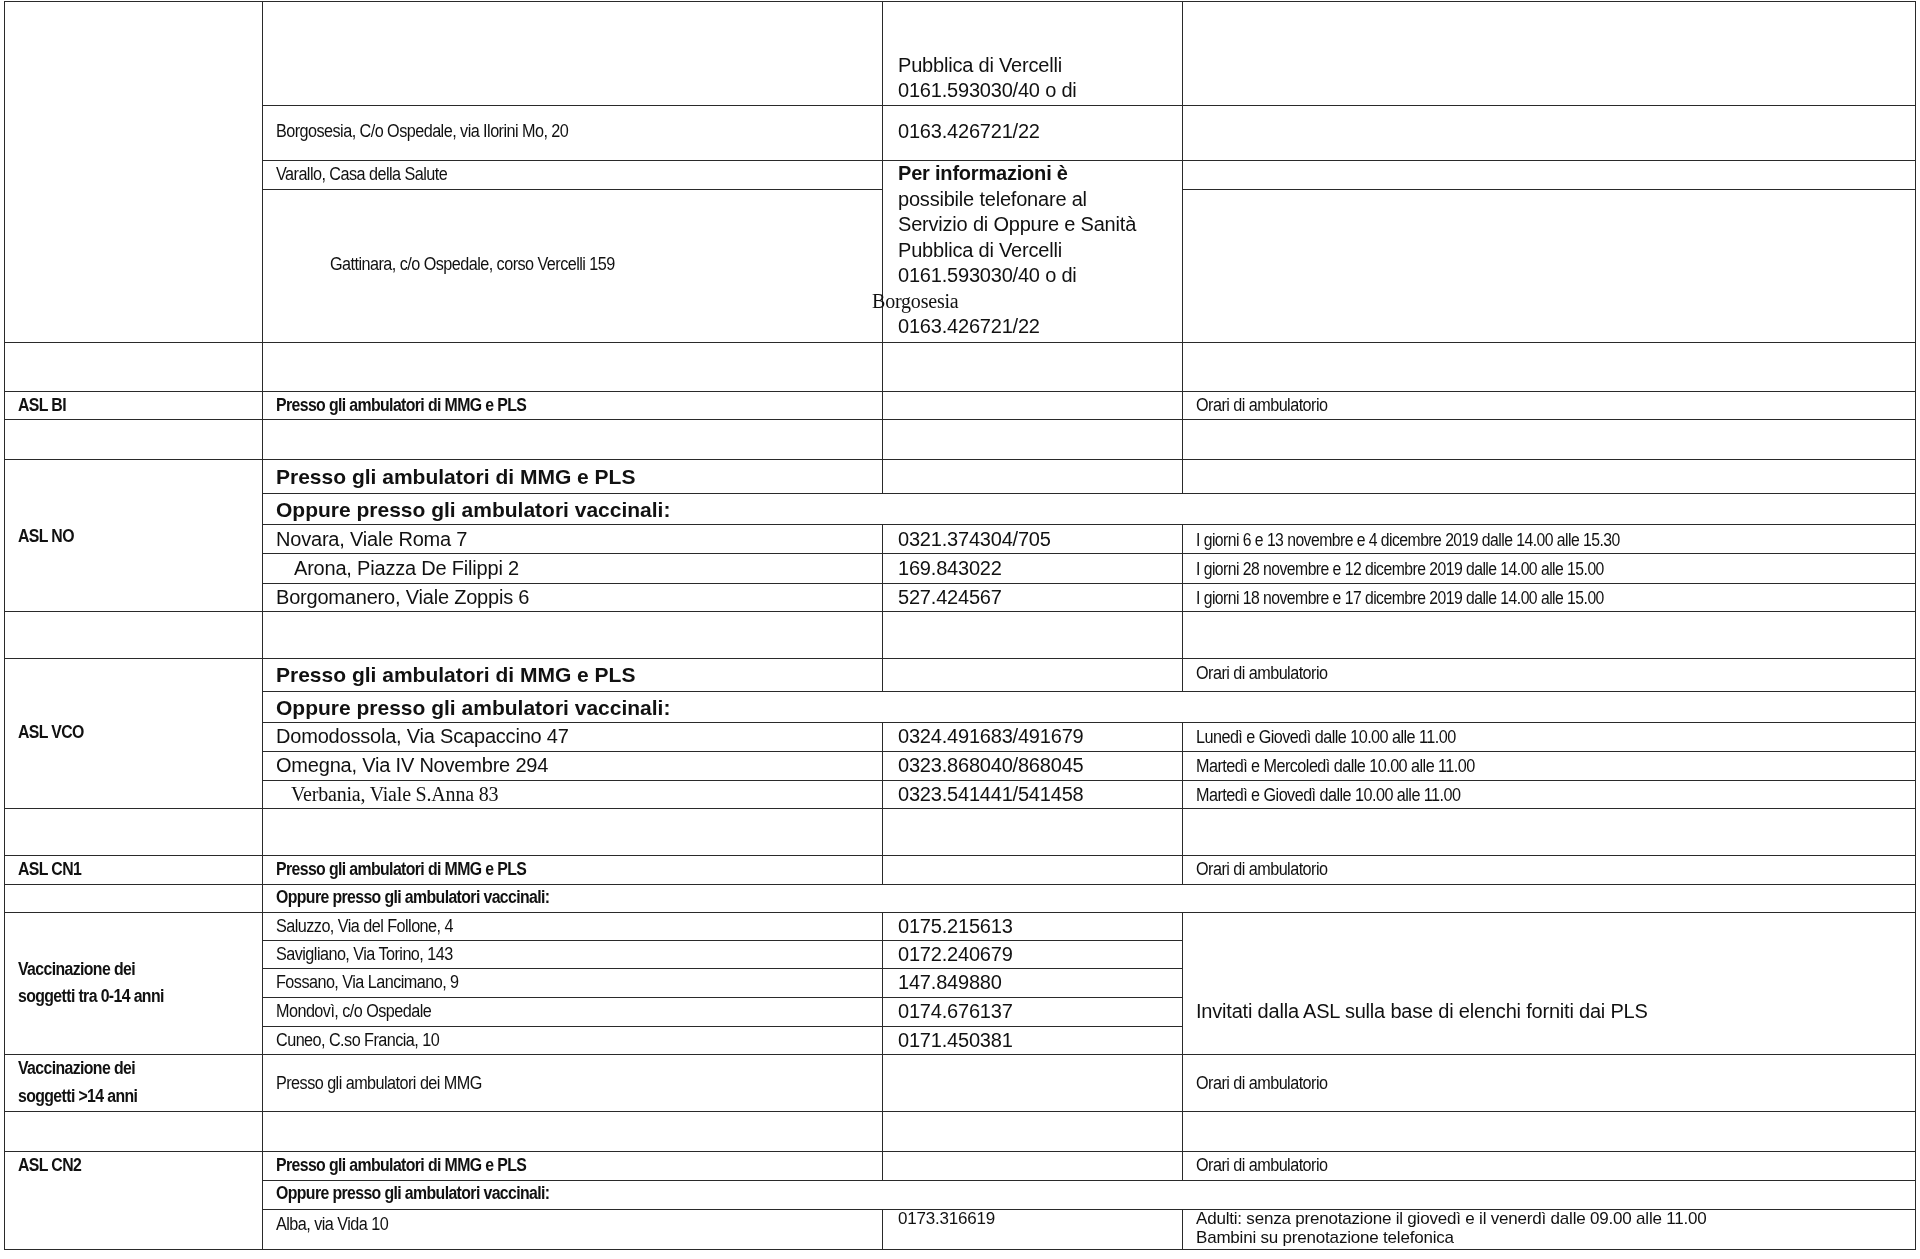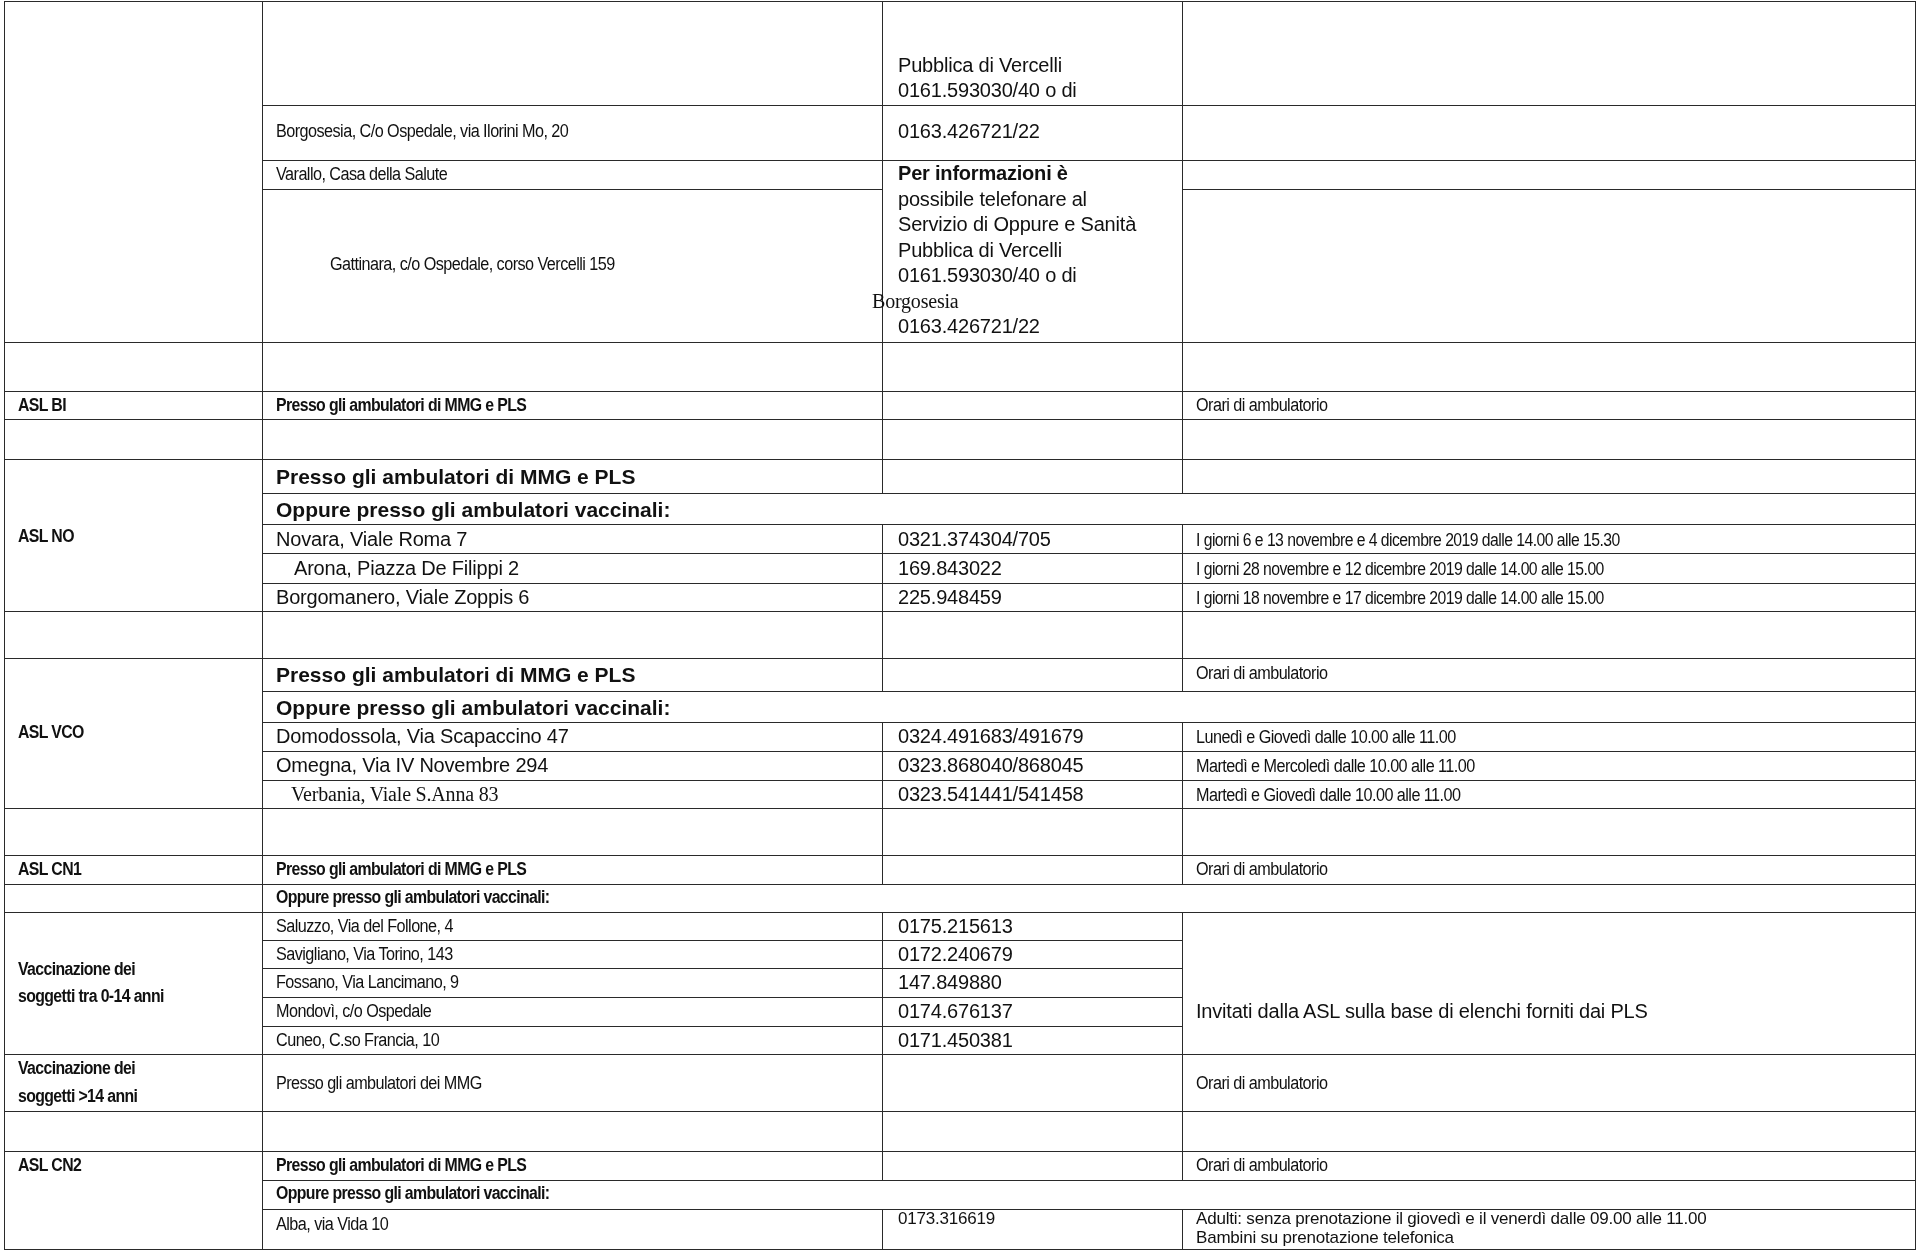--- a/index.html
+++ b/index.html
@@ -160,21 +160,21 @@
 
 <div class="t ari" style="left:276px;top:528px;">Novara, Viale Roma 7</div>
 <div class="t ari" style="left:898px;top:528px;">0321.374304/705</div>
 <div class="t cal" style="left:1196px;top:530px;font-size:17.5px;">I giorni 6 e 13 novembre e 4 dicembre 2019 dalle 14.00 alle 15.30</div>
 
 <div class="t ari" style="left:276px;top:557px;margin-left:18px;">Arona, Piazza De Filippi 2</div>
 <div class="t ari" style="left:898px;top:557px;">169.843022</div>
 <div class="t cal" style="left:1196px;top:559px;font-size:17.5px;">I giorni 28 novembre e 12 dicembre 2019 dalle 14.00 alle 15.00</div>
 
 <div class="t ari" style="left:276px;top:586px;">Borgomanero, Viale Zoppis 6</div>
-<div class="t ari" style="left:898px;top:586px;">225.948459</div>
+<div class="t ari" style="left:898px;top:586px;">527.424567</div>
 <div class="t cal" style="left:1196px;top:588px;font-size:17.5px;">I giorni 18 novembre e 17 dicembre 2019 dalle 14.00 alle 15.00</div>
 
 <div class="t calb" style="left:18px;top:722px;">ASL VCO</div>
 <div class="t arib" style="left:276px;top:663px;">Presso gli ambulatori di MMG e PLS</div>
 <div class="t cal" style="left:1196px;top:663px;">Orari di ambulatorio</div>
 <div class="t arib" style="left:276px;top:696px;">Oppure presso gli ambulatori vaccinali:</div>
 
 <div class="t ari" style="left:276px;top:725px;">Domodossola, Via Scapaccino 47</div>
 <div class="t ari" style="left:898px;top:725px;">0324.491683/491679</div>
 <div class="t cal" style="left:1196px;top:727px;">Lunedì e Giovedì dalle 10.00 alle 11.00</div>

